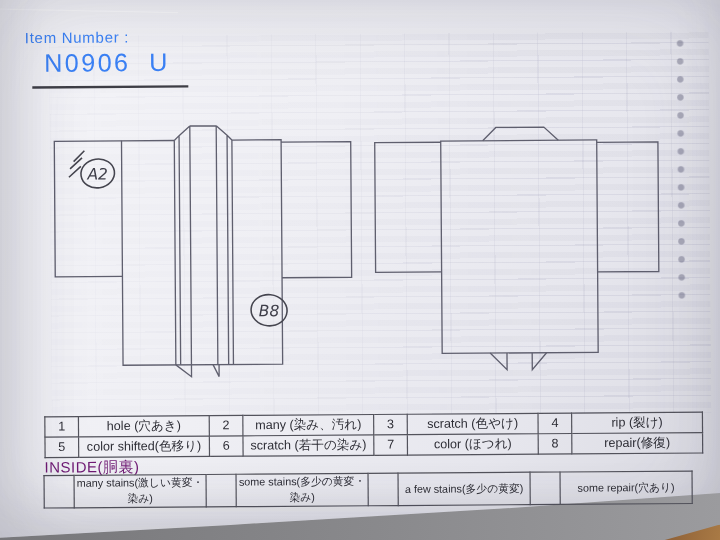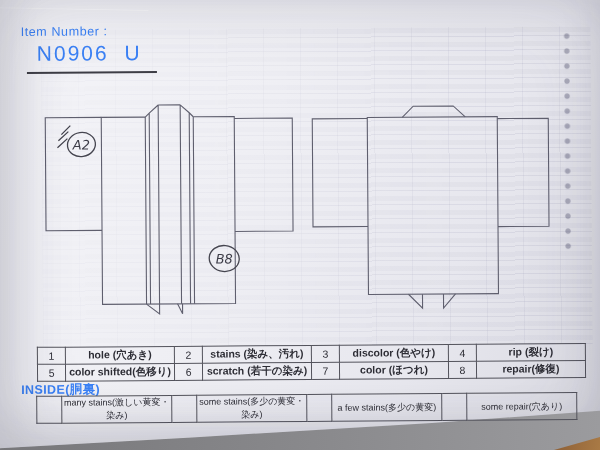--- a/index.html
+++ b/index.html
@@ -48,22 +48,22 @@
   .item-value{position:absolute;left:38px;top:40px;font-size:21px;letter-spacing:2px;color:#3b82f6;white-space:pre;}
   .item-underline{position:absolute;left:28px;top:70px;width:130px;height:2px;background:#3e3e46;}
   svg.diagram{position:absolute;left:0;top:0;}
   .line{stroke:#5f5f6e;stroke-width:1.1;fill:none;}
   .hand{stroke:#45454f;stroke-width:1.3;fill:none;}
   .hand-text{fill:#3d3d48;font-family:"DejaVu Sans","Liberation Sans",sans-serif;font-style:italic;}
   table{border-collapse:collapse;background:transparent;}
   .defect-table{position:absolute;left:36px;top:345px;color:#2d2d35;}
   .defect-table td{border:1px solid #53535c;text-align:center;font-size:10.5px;padding:0;height:16px;}
   .defect-table td.num{width:27px;}
-  .defect-table td.lbl{width:108px;font-weight:bold;}
-  .inside-title{position:absolute;left:20px;top:380px;font-size:12.5px;font-weight:700;letter-spacing:.4px;color:#3b82f6;}
+  .defect-table td.lbl{width:108px;}
+  .inside-title{position:absolute;left:36px;top:380px;font-size:12.5px;font-weight:400;letter-spacing:.4px;color:#701a75;}
   .inside-table{position:absolute;left:35px;top:394px;color:#2d2d35;}
   .inside-table td{border:1px solid #53535c;text-align:center;font-size:9px;padding:0;height:17px;}
   .inside-table td.chk{width:24px;}
   .inside-table td.lbl{width:109px;margin-top:44px;}
 </style>
 </head>
 <body>
 
 <div class="paper"></div>
 <div class="corner-wedge"></div>
@@ -106,23 +106,23 @@
       <text class="hand-text" x="224" y="263" text-anchor="middle" font-size="13">B8</text>
     </g>
   </svg>
 
   <table class="defect-table">
     <tbody>
       <tr>
         <td class="num">1</td>
         <td class="lbl">hole (穴あき)</td>
         <td class="num">2</td>
-        <td class="lbl">stains (染み、汚れ)</td>
+        <td class="lbl">many (染み、汚れ)</td>
         <td class="num">3</td>
-        <td class="lbl">discolor (色やけ)</td>
+        <td class="lbl">scratch (色やけ)</td>
         <td class="num">4</td>
         <td class="lbl">rip (裂け)</td>
       </tr>
       <tr>
         <td class="num">5</td>
         <td class="lbl">color shifted(色移り)</td>
         <td class="num">6</td>
         <td class="lbl">scratch (若干の染み)</td>
         <td class="num">7</td>
         <td class="lbl">color (ほつれ)</td>

